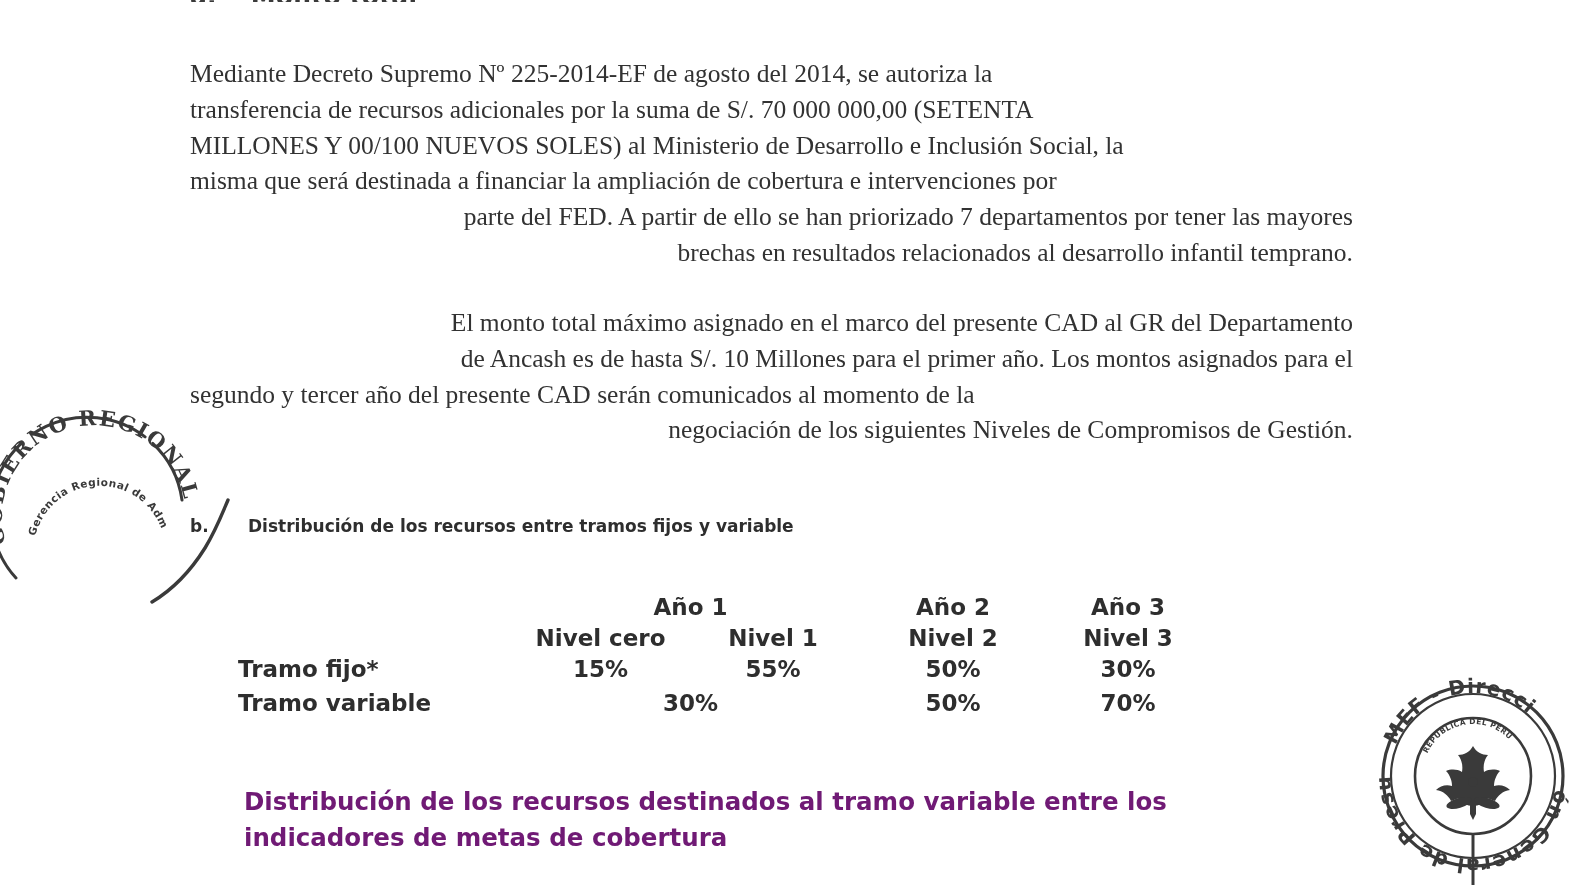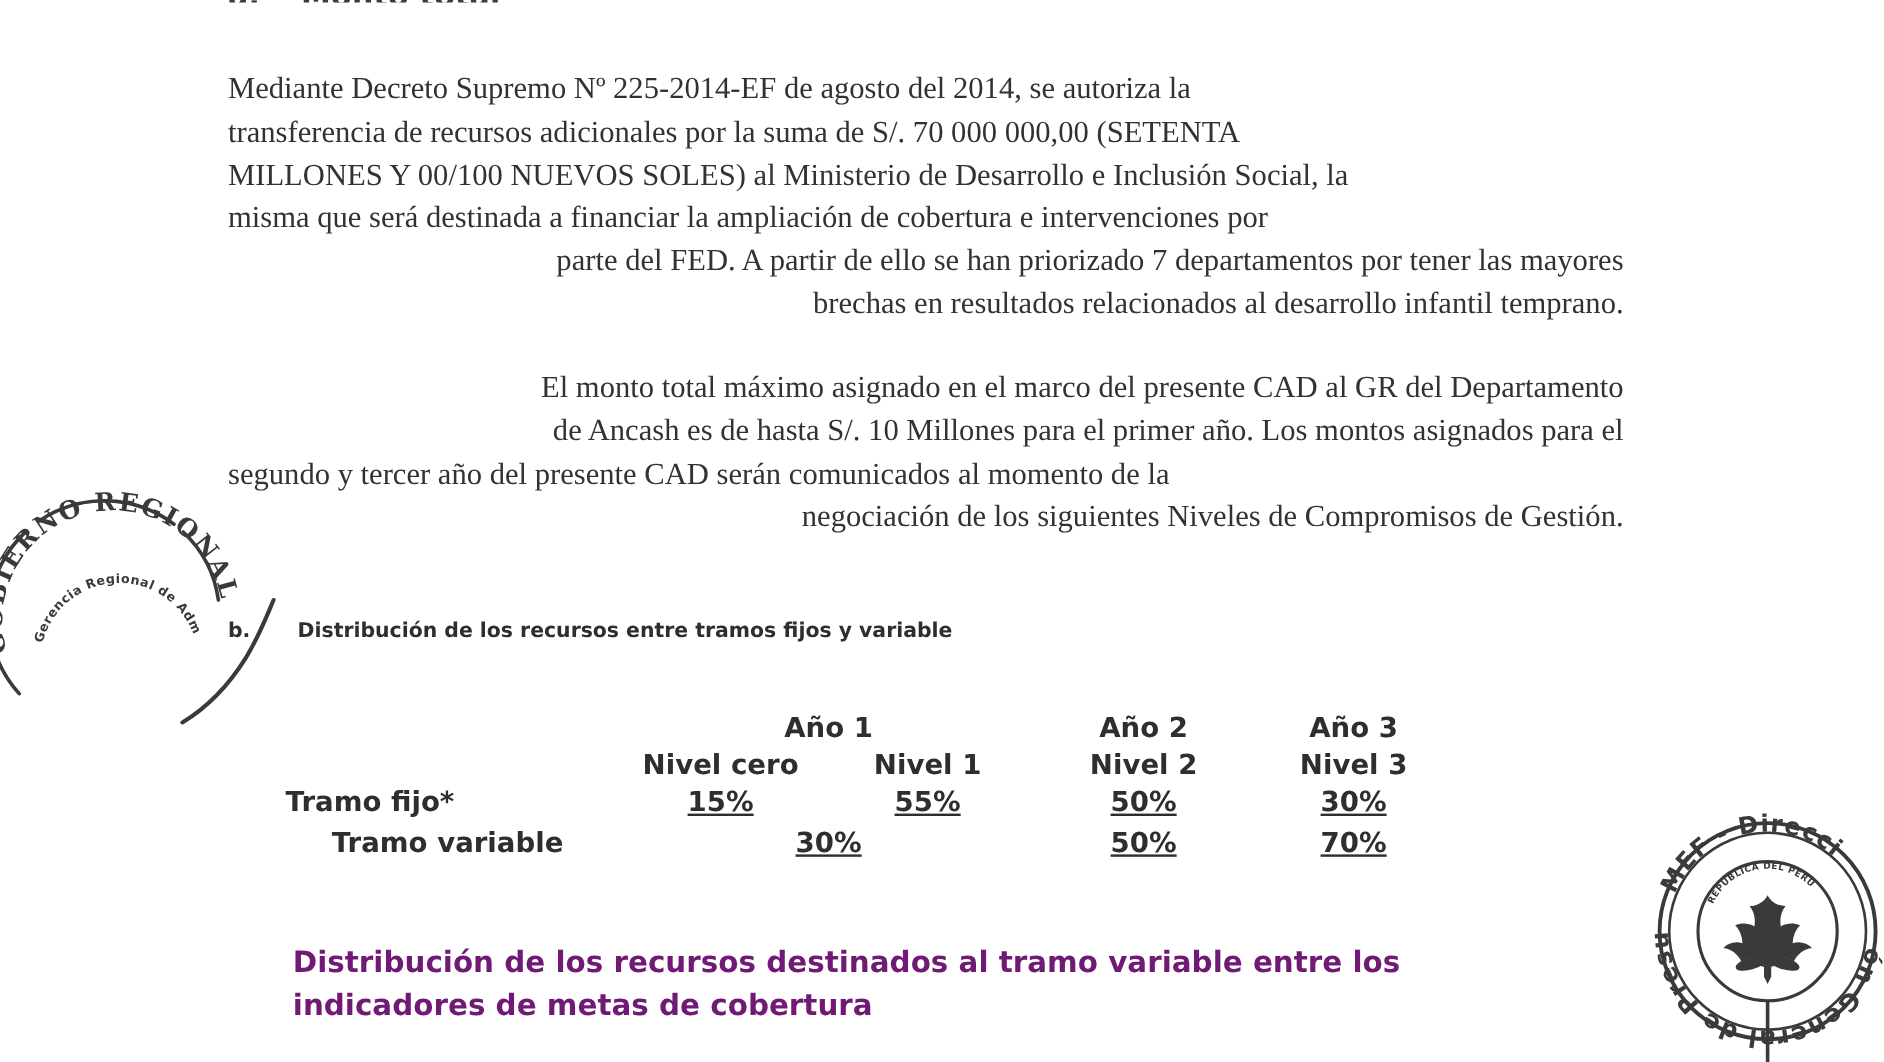--- a/index.html
+++ b/index.html
@@ -85,24 +85,24 @@
     width: 270px;
     padding-right: 10px;
   }
   .dist-table .col-nc { width: 165px; }
   .dist-table .col-n1 { width: 180px; }
   .dist-table .col-n2 { width: 180px; }
   .dist-table .col-n3 { width: 170px; }
   .dist-table .r-year td { height: 32px; margin-top: 48px; }
   .dist-table .r-level td { height: 31px; }
   .dist-table .r-fijo td { height: 31px; }
-  .dist-table .r-var td { height: 34px; text-align: center; }
+  .dist-table .r-var td { height: 34px; }
   .dist-table .r-fijo .rowlabel,
   .dist-table .r-var .rowlabel { vertical-align: bottom; }
-  .dist-table .val { font-weight: bold; text-decoration: underline; }
+  .dist-table .val { font-weight: bold; }
   .dist-table .spanyear { text-align: center; }
 
   
   .sec-bottom {
     position: absolute;
     left: 244px;
     top: 784px;
     width: 1110px;
     font-size: 24.5px;
     line-height: 36px;

